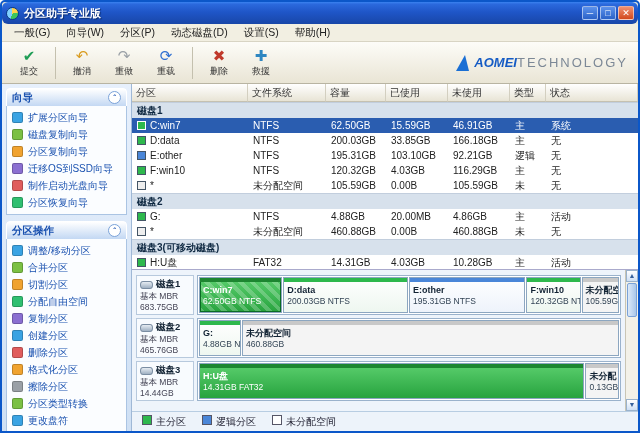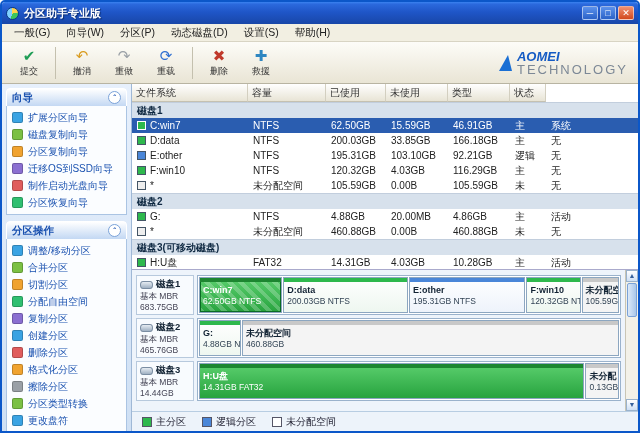--- a/index.html
+++ b/index.html
@@ -3,21 +3,21 @@
 <meta charset="utf-8">
 <style>
   * { box-sizing: border-box; margin: 0; padding: 0; }
   html,body { width:640px; height:433px; overflow:hidden;
     font-family:"Liberation Sans","DejaVu Sans",sans-serif; }
   .window { width:640px; height:433px; border:2px solid #0b57c9; border-radius:5px 5px 0 0;
     background:#ece9d8; display:flex; flex-direction:column; overflow:hidden; }
 
   
   .titlebar { height:22px; flex:0 0 22px; display:flex; align-items:center; padding:0 4px;
-    background:linear-gradient(180deg,#3a82f0 0%,#2b69dd 10%,#1f56c8 45%,#1846a8 100%); }
+    background:linear-gradient(180deg,#3a82f0 0%,#2b69dd 10%,#1f56c8 45%,#1846a8 100%);border-radius:6px; }
   .app-icon { width:13px; height:13px; border-radius:50%; margin-right:5px;
     background:conic-gradient(#ffd24a 0 90deg,#3ec55c 90deg 200deg,#7fd0ff 200deg 360deg);
     border:1px solid #0c3a86; }
   .title { color:#fff; font-size:11px; font-weight:bold; text-shadow:1px 1px 1px #0a2c6e; flex:1; }
   .winbtns { display:flex; gap:2px; }
   .wbtn { width:16px; height:14px; border-radius:2px; color:#fff; font-size:9px; line-height:13px;
     text-align:center; border:1px solid #ffffff88;
     background:linear-gradient(#5c92ec,#2b62c8); }
   .wbtn.close { background:linear-gradient(#ef9070,#d2491e); }
 
@@ -31,21 +31,21 @@
     border-bottom:1px solid #b8b4a2; display:flex; align-items:center; padding:0 6px; }
   .tbar-buttons { display:flex; align-items:center; height:100%; flex:1; }
   .tbtn { width:42px; height:38px; display:flex; flex-direction:column; align-items:center;
     justify-content:center; border-radius:3px; }
   .tglyph { font-size:15px; line-height:16px; }
   .tlabel { font-size:9px; color:#333; margin-top:1px; }
   .tsep { width:1px; height:32px; background:#c4c0ae; margin:0 5px; }
   .logo { display:flex; align-items:center; gap:5px; padding-right:4px; }
   .sail { width:0; height:0; border-left:9px solid transparent; border-right:4px solid transparent;
     border-bottom:16px solid #1a6fd4; }
-  .logo-txt { display:flex; flex-direction:column; line-height:1; }
+  .logo-txt { display:flex; line-height:1; }
   .brand { font-size:13px; font-weight:bold; font-style:italic; color:#155bc4; }
   .brand-sub { font-size:13px; color:#7c8896; letter-spacing:2px; }
 
   
   .content { flex:1; display:flex; overflow:hidden; }
   .sidebar { width:130px; flex:0 0 130px; background:linear-gradient(#e7f0fc,#cfe0f4);
     border-right:1px solid #9fb8d6; padding:4px; overflow:hidden; }
   .panel { margin-bottom:6px; border-radius:4px 4px 0 0; overflow:hidden; }
   .panel-head { height:18px; display:flex; align-items:center; justify-content:space-between;
     padding:0 5px; background:linear-gradient(#ffffff,#c3d8f3); border-radius:4px 4px 0 0;
@@ -114,21 +114,21 @@
     display:flex; flex-direction:column; }
   .sarrow { height:12px; background:linear-gradient(#ffffff,#cfe0f5); border:1px solid #9ab2cc;
     color:#35609c; font-size:7px; text-align:center; line-height:10px; }
   .sthumb { height:34px; margin:1px; background:linear-gradient(90deg,#dce9f8,#a8c6ea);
     border:1px solid #7aa2d8; border-radius:2px; }
   .strack { flex:1; }
 
   
   .legend { height:20px; flex:0 0 20px; background:#edf3fa; border-top:1px solid #b8cde2;
     display:flex; align-items:center; gap:16px; padding-left:10px; }
-  .litem { display:flex; align-items:center; font-size:10px; color:#223; }
+  .litem { display:flex; font-size:10px; color:#223; }
   .lsq { width:10px; height:10px; border:1px solid #556; margin-right:4px; }
 </style>
 </head>
 <body>
 
 <div class="window">
   <div class="titlebar">
     <span class="app-icon"></span>
     <span class="title">分区助手专业版</span>
     <span class="winbtns">
@@ -271,20 +271,21 @@
             </div>
             <div class="sitem">
               <span class="slabel">隐藏分区</span>
             </div>
           </div>
         </div>
       </div>
     <div class="main">
       <div class="table" id="table">
           <div class="trow thead">
+            <span class="th">分区</span>
             <span class="th">文件系统</span>
             <span class="th">容量</span>
             <span class="th">已使用</span>
             <span class="th">未使用</span>
             <span class="th">类型</span>
             <span class="th">状态</span>
           </div>
           <div class="trow tgroup">
             <span class="gname" style="grid-column: 1 / -1;">磁盘1</span>
           </div>

